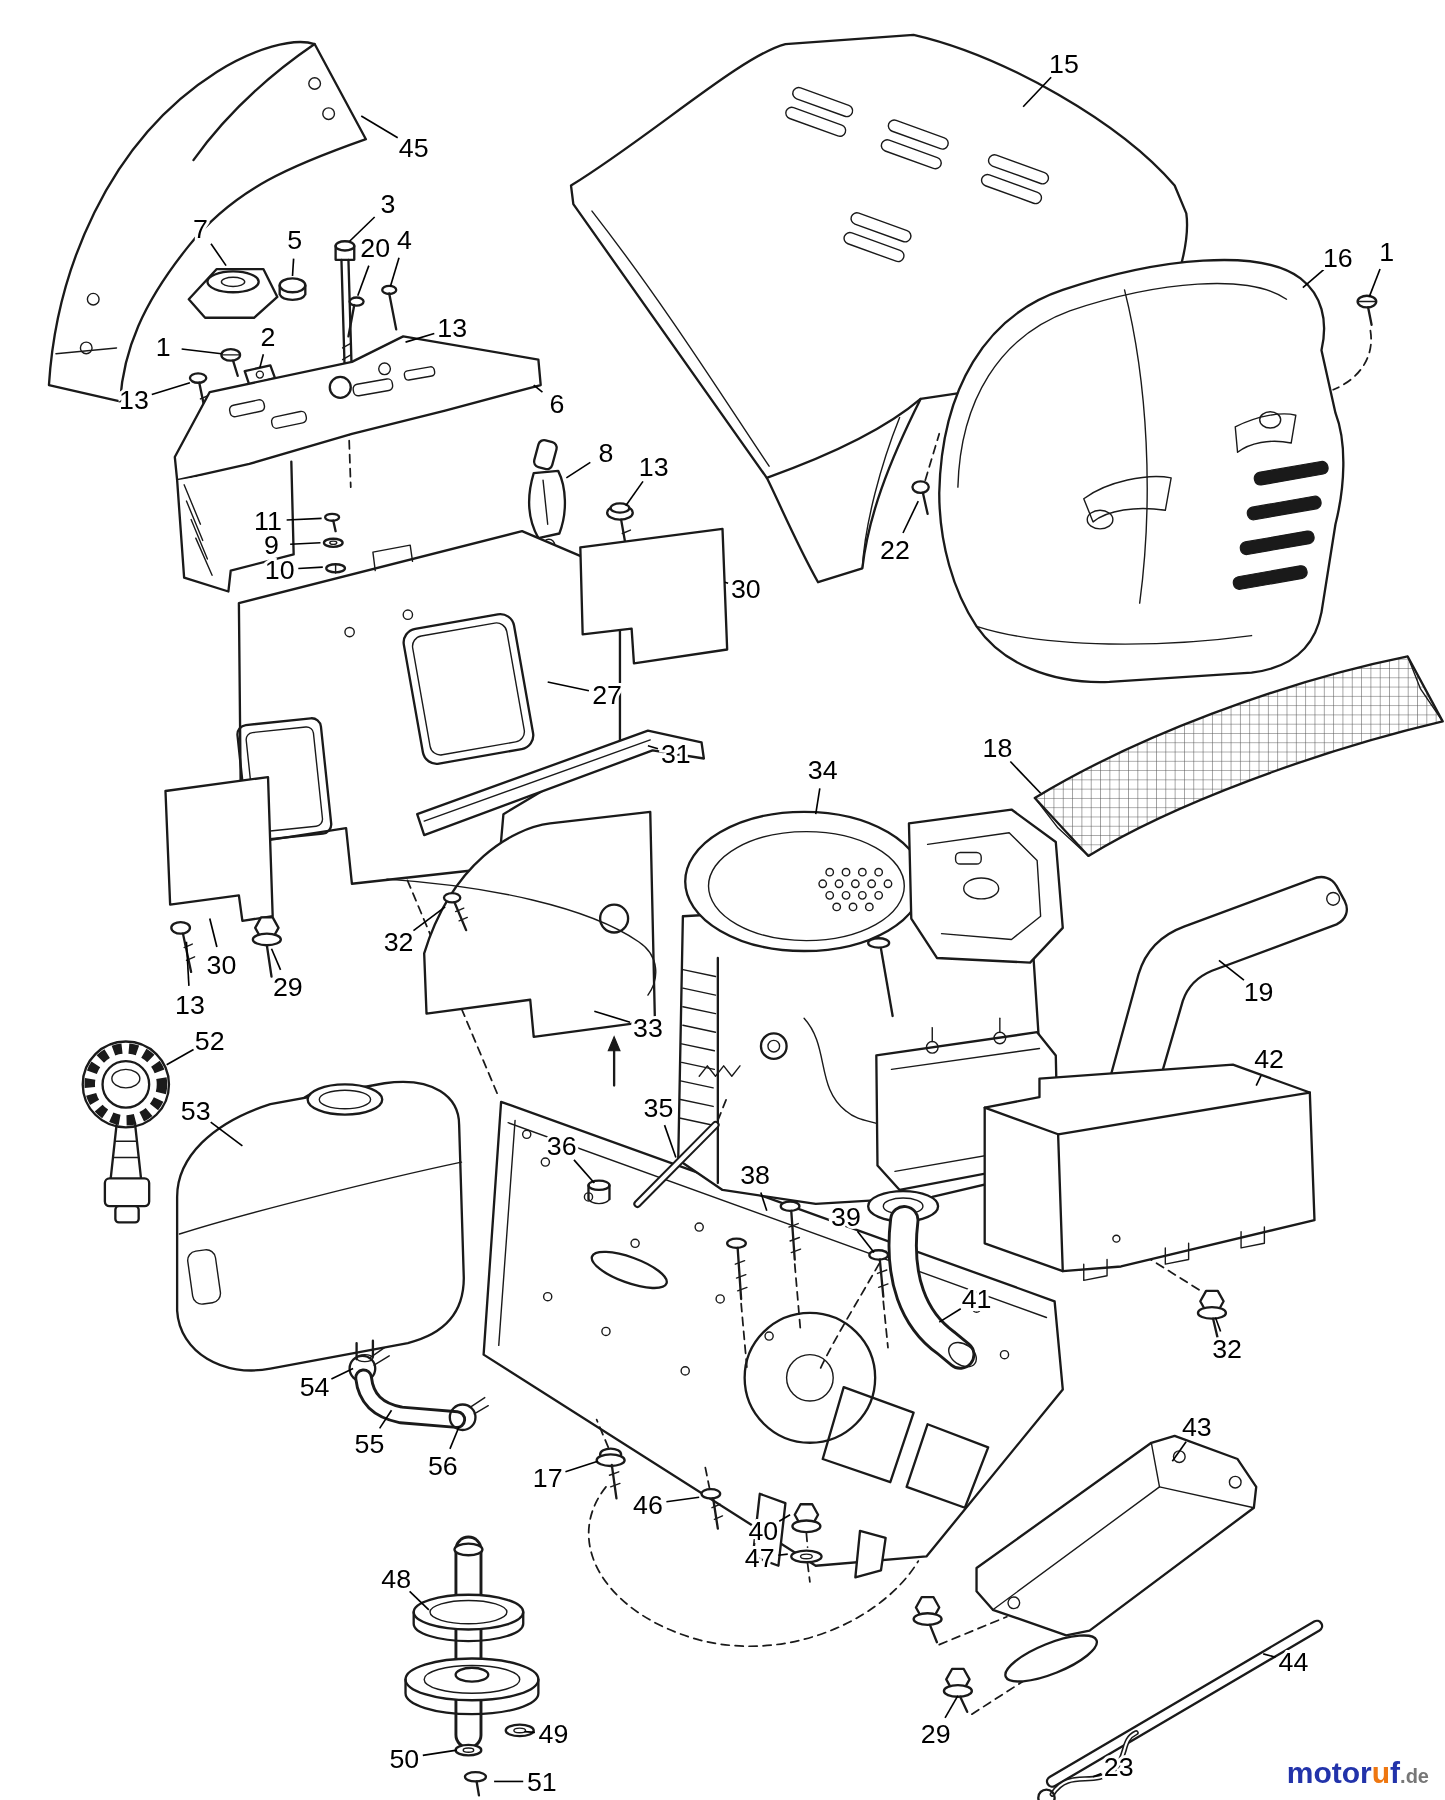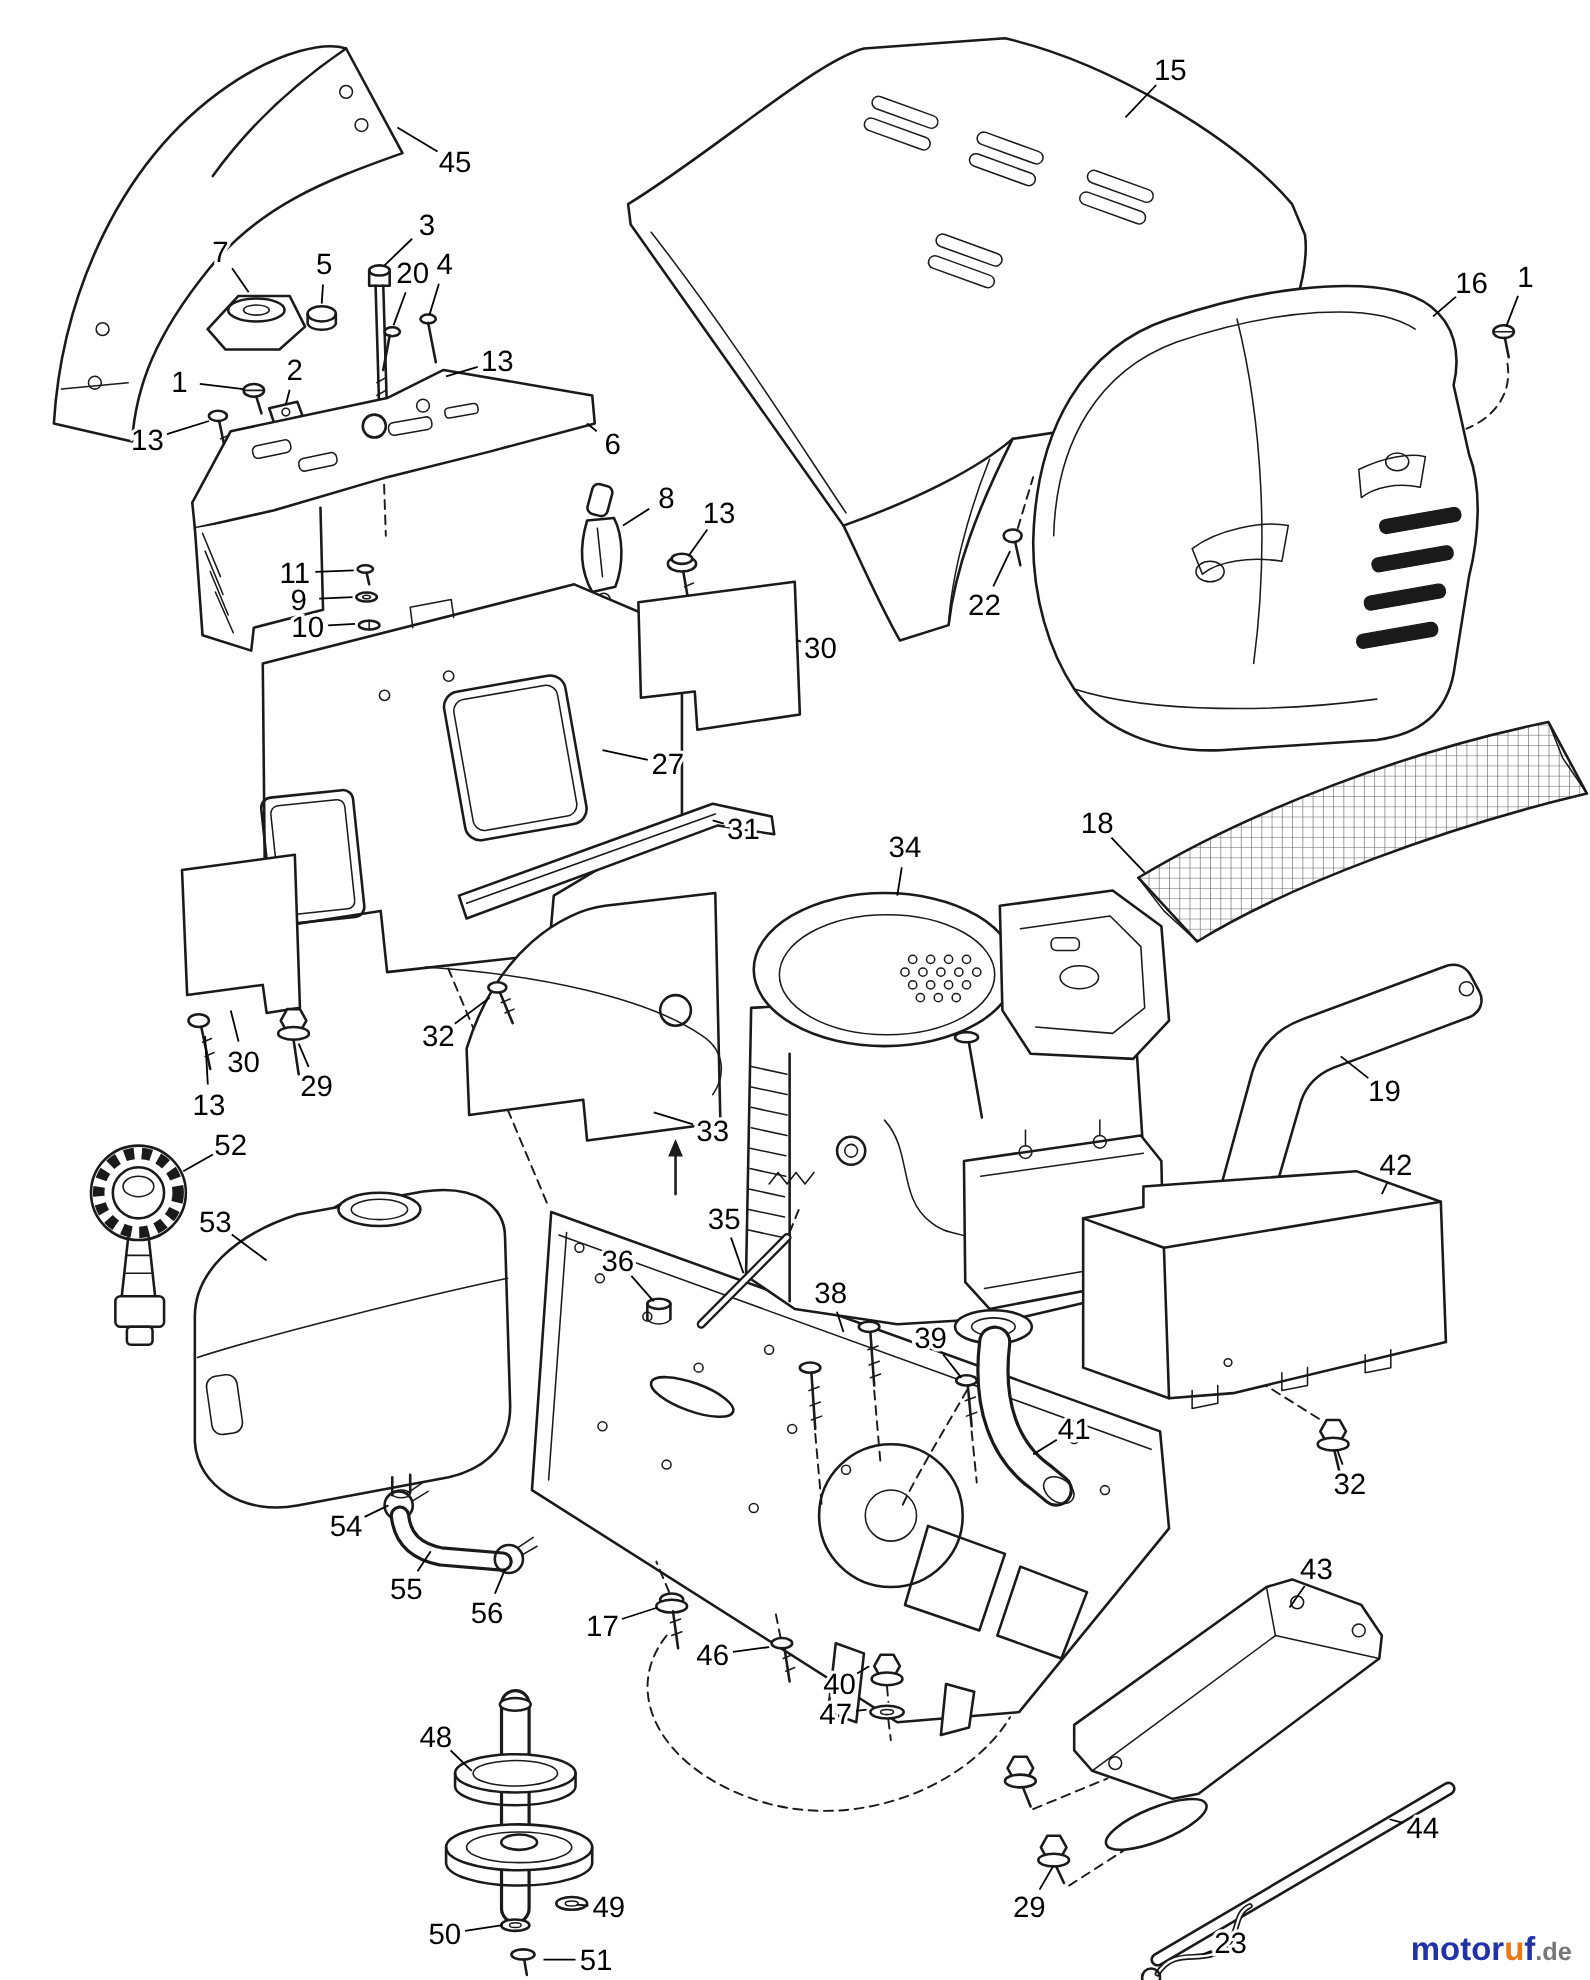--- a/index.html
+++ b/index.html
@@ -10,21 +10,21 @@
   .ln{fill:none;stroke:#1a1a1a;stroke-width:2;stroke-linejoin:round;stroke-linecap:round;}
   .thin{stroke-width:1.2;}
   .dash{fill:none;stroke:#1a1a1a;stroke-width:1.5;stroke-dasharray:7 5;stroke-linecap:round;}
   .dark{fill:#1a1a1a;stroke:#1a1a1a;stroke-width:1;}
   .tube-o{fill:none;stroke:#1a1a1a;stroke-linecap:round;stroke-linejoin:round;}
   .tube-i{fill:none;stroke:#ffffff;stroke-linecap:round;stroke-linejoin:round;}
   .leader{stroke:#000;stroke-width:1.4;fill:none;}
   .callout{font-family:"Liberation Sans",sans-serif;font-size:23px;fill:#000;text-anchor:middle;
            paint-order:stroke;stroke:#ffffff;stroke-width:5;}
   .watermark{position:absolute;right:16px;bottom:10px;font-weight:bold;font-size:30px;letter-spacing:0;}
-  .watermark .wm-suffix{font-size:23px;font-weight:bold;vertical-align:baseline;}
+  .watermark .wm-suffix{font-size:20px;font-weight:bold;vertical-align:baseline;}
 </style>
 </head>
 <body>
 
 <div class="stage">
 <svg id="diagram-svg" width="1445" height="1800" viewBox="0 0 1240 1552" preserveAspectRatio="none" xmlns="http://www.w3.org/2000/svg">
   <defs>
     <pattern id="mesh" width="8" height="8" patternUnits="userSpaceOnUse">
       <path d="M 0,0 L 8,0 M 0,0 L 0,8" stroke="#555" stroke-width="0.9" fill="none"></path>
     </pattern>

